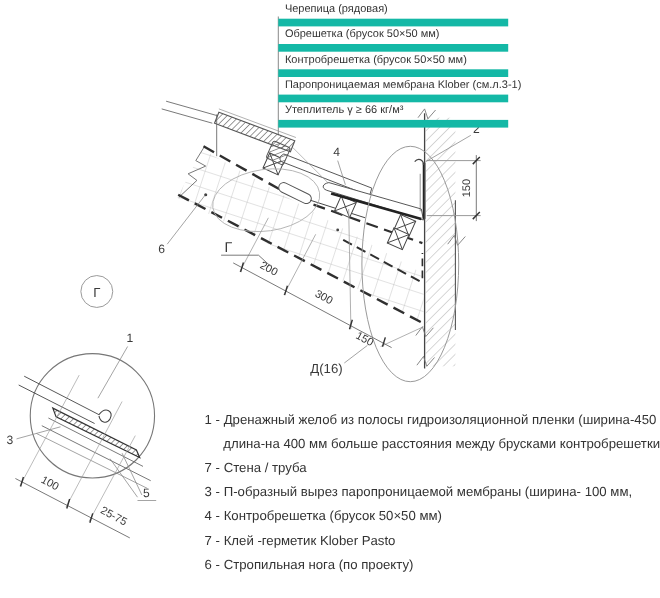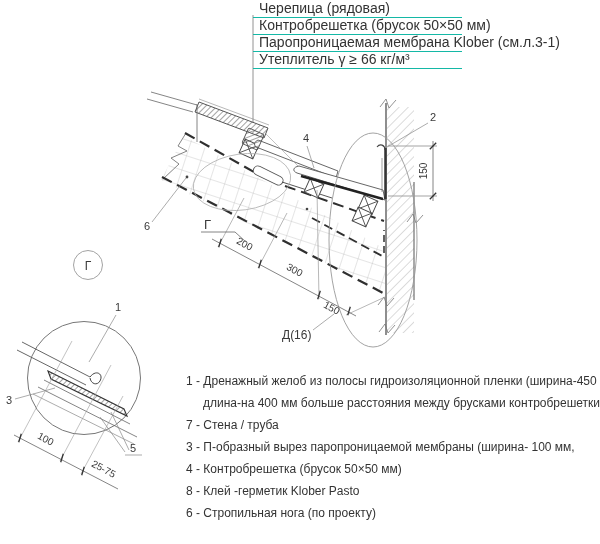--- a/index.html
+++ b/index.html
@@ -1,22 +1,22 @@
 <!DOCTYPE html>
 <html><head>
 <meta charset="utf-8">
 <style>
   html,body{margin:0;padding:0;background:#fff;}
   .page{position:relative;width:600px;height:544px;background:#fff;overflow:hidden;
         font-family:"Liberation Sans",sans-serif;}
   .page svg{position:absolute;left:0;top:0;}
   
   .mat-legend{position:absolute;left:253px;top:1px;width:209px;}
-  .mat-row{height:16px;line-height:15px;border-bottom:1px solid #14b8a6;
-           font-size:14px;color:#333;padding-left:6px;white-space:nowrap;}
+  .mat-row{height:16px;line-height:15px;border-bottom:7px solid #14b8a6;
+           font-size:10px;color:#333;padding-left:6px;white-space:nowrap;}
   
   .notes{position:absolute;left:186px;top:370px;width:412px;font-size:12px;color:#333;}
   .note div{line-height:22px;white-space:nowrap;}
   .note .cont{padding-left:17px;}
   
   text{font-family:"Liberation Sans",sans-serif;fill:#3a3a3a;}
   .dim{font-size:10px;}
   .callout{font-size:11px;}
   .view{font-size:13px;}
   .viewsm{font-size:12px;}
@@ -166,40 +166,41 @@
     <text class="callout" x="118" y="311" text-anchor="middle">1</text>
     <path d="M15,399 L55,388" stroke="#888" stroke-width="0.7" fill="none"></path>
     <text class="callout" x="9" y="404" text-anchor="middle">3</text>
     <path d="M125,452 L100,417 M129,450 L111,412 M125,455 H142" stroke="#888" stroke-width="0.7" fill="none"></path>
     <text class="callout" x="133" y="452" text-anchor="middle">5</text>
   </g>
 </svg>
 
 <div class="mat-legend">
   <div class="mat-row">Черепица (рядовая)</div>
+  <div class="mat-row">Обрешетка (брусок 50×50 мм)</div>
   <div class="mat-row">Контробрешетка (брусок 50×50 мм)</div>
   <div class="mat-row">Паропроницаемая мембрана Klober (см.л.3-1)</div>
   <div class="mat-row">Утеплитель γ ≥ 66 кг/м³</div>
 </div>
 
 <div class="notes">
   <div class="note">
     <div>1 - Дренажный желоб из полосы гидроизоляционной пленки (ширина-450 мм,</div>
     <div class="cont">длина-на 400 мм больше расстояния между брусками контробрешетки)</div>
   </div>
   <div class="note">
     <div>7 - Стена / труба</div>
   </div>
   <div class="note">
     <div>3 - П-образный вырез паропроницаемой мембраны (ширина- 100 мм,</div>
   </div>
   <div class="note">
     <div>4 - Контробрешетка (брусок 50×50 мм)</div>
   </div>
   <div class="note">
-    <div>8 - Клей -герметик Klober Pasto</div>
+    <div>7 - Клей -герметик Klober Pasto</div>
   </div>
   <div class="note">
     <div>6 - Стропильная нога (по проекту)</div>
   </div>
 </div>
 
 </div>
 
 </body></html>

